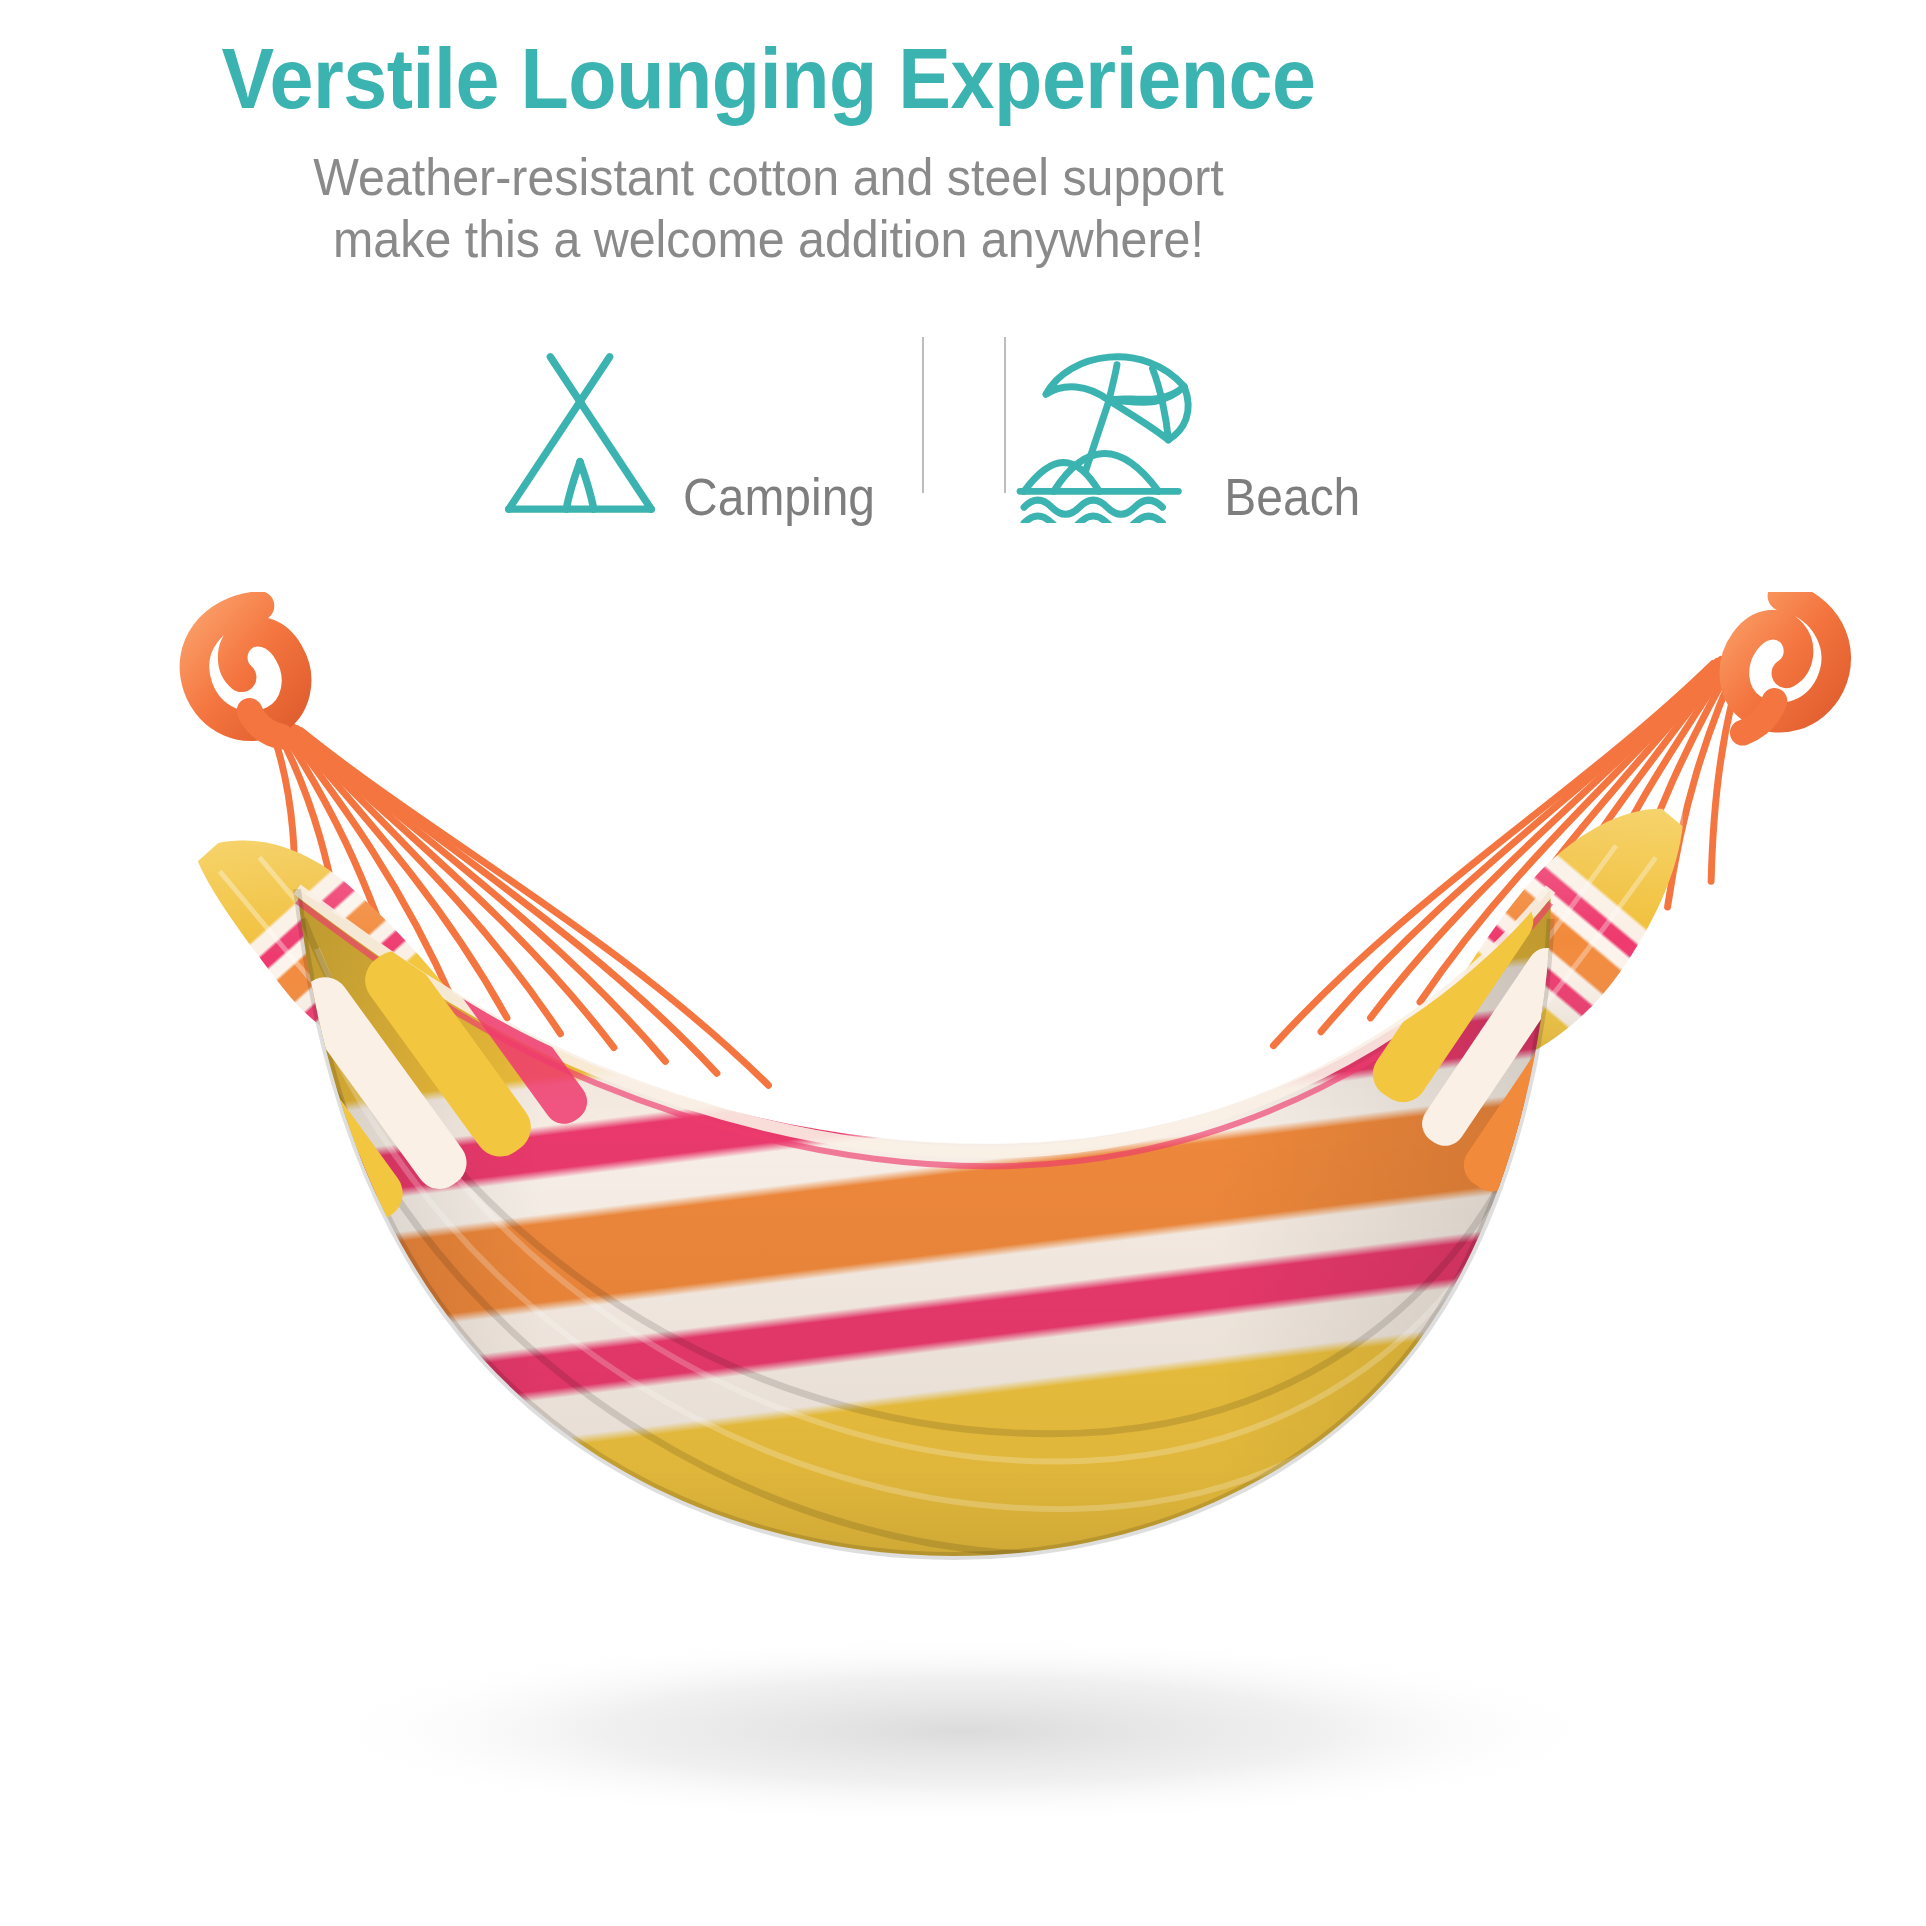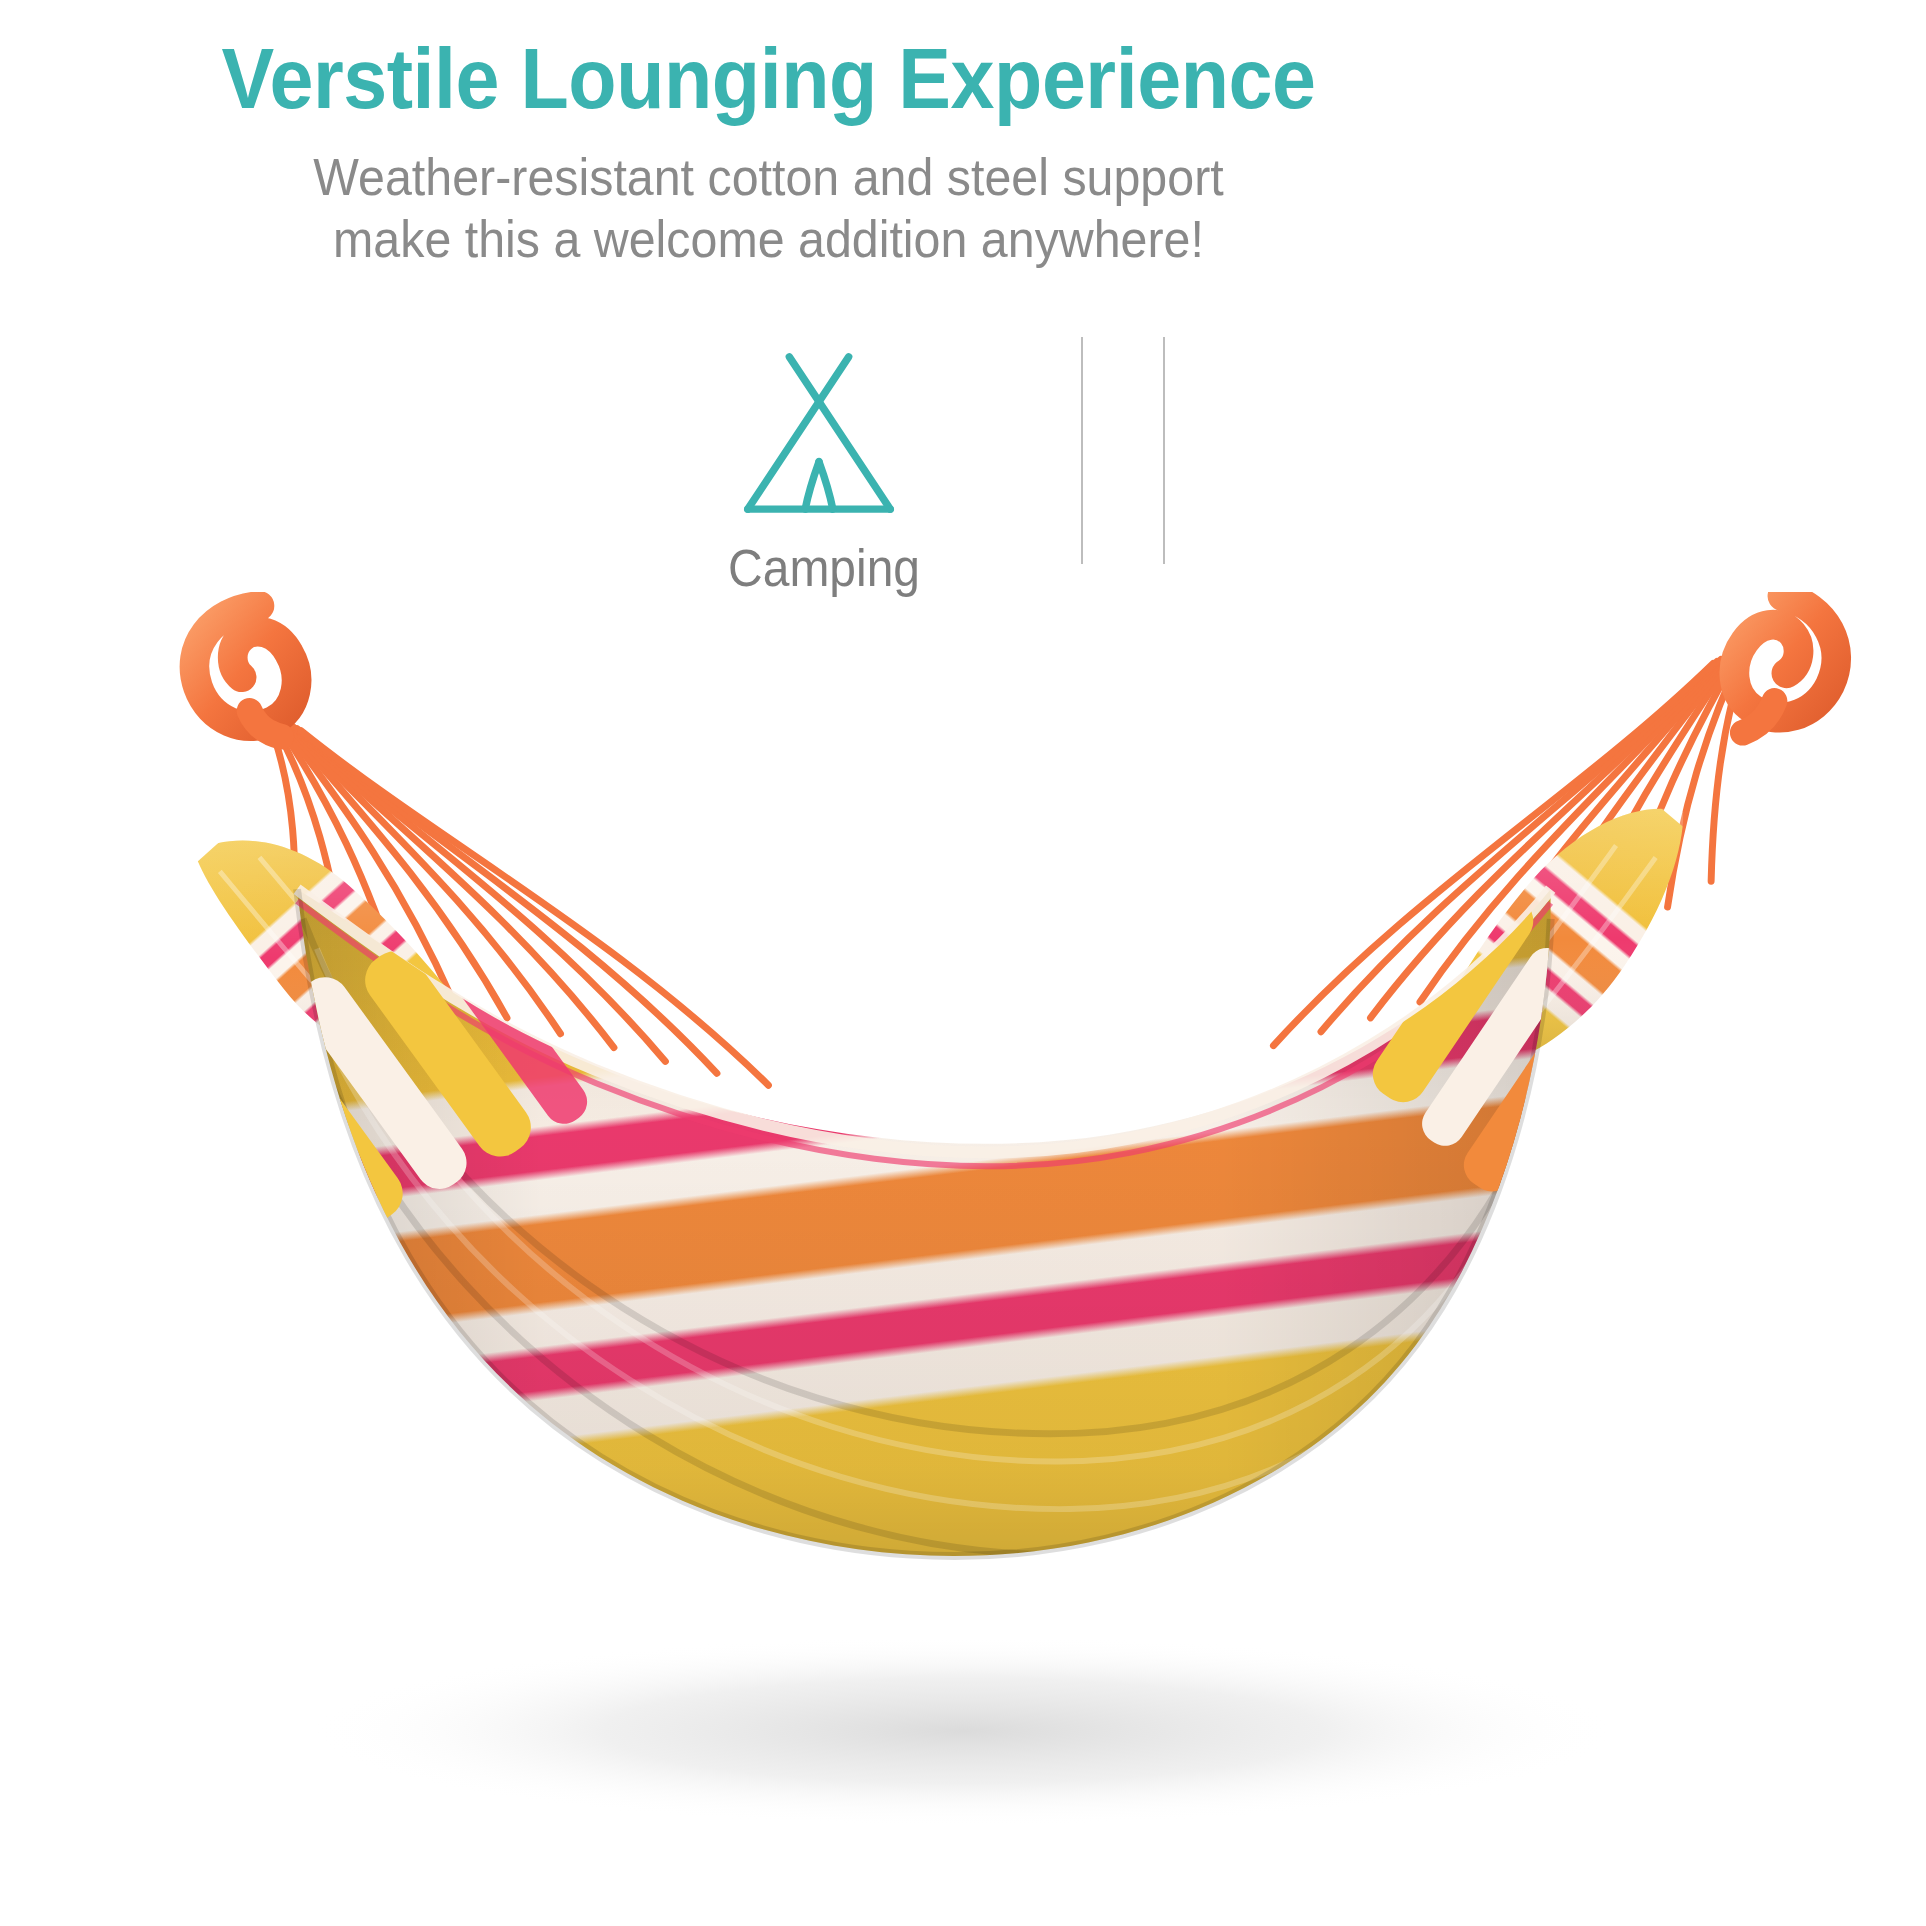--- a/index.html
+++ b/index.html
@@ -52,22 +52,22 @@
     top: 333px;
     left: 0;
     width: 1927px;
     display: flex;
     justify-content: center;
     align-items: stretch;
   }
   .feature {
     width: 319px;
     display: flex;
-    flex-direction: column;
-    align-items: flex-start;
+    flex-direction: row;
+    align-items: flex-end;
     justify-content: flex-end;
   }
   .feature-icon {
     height: 190px;
     display: flex;
     align-items: flex-end;
     justify-content: center;
   }
   .feature-label {
     margin-top: 20px;
@@ -117,20 +117,41 @@
       </svg>
     </div>
     <div class="feature-label">Camping</div>
   </div>
 
   <div class="divider"></div>
 
 
   <div class="divider"></div>
 
+  <div class="feature">
+    <div class="feature-icon">
+      <svg width="210" height="178" viewBox="0 0 212 180" fill="none" stroke="#3BB3B0" stroke-width="7" stroke-linecap="round" stroke-linejoin="round">
+
+        <path d="M36 50 C 60 6, 136 -4, 176 42 C 150 64, 118 50, 100 56 C 78 40, 54 38, 36 50 Z"></path>
+        <path d="M100 56 C 124 56, 150 66, 176 42 C 186 68, 176 86, 160 96 C 140 80, 118 68, 100 56 Z"></path>
+        <path d="M108 20 C 106 32, 102 46, 100 56"></path>
+        <path d="M144 24 C 152 44, 158 74, 160 96"></path>
+
+        <line x1="100" y1="56" x2="76" y2="128"></line>
+
+        <path d="M14 148 C 42 110, 66 108, 90 148"></path>
+        <path d="M44 148 C 76 98, 112 96, 150 148"></path>
+        <line x1="10" y1="148" x2="170" y2="148"></line>
+
+        <path d="M14 164 q14 -14 28 0 q14 14 28 0 q14 -14 28 0 q14 14 28 0 q14 -14 28 0"></path>
+        <path d="M14 180 q14 -14 28 0 q14 14 28 0 q14 -14 28 0 q14 14 28 0 q14 -14 28 0"></path>
+      </svg>
+    </div>
+    <div class="feature-label">Beach</div>
+  </div>
 
 </div>
 
 <div class="product">
   <svg viewBox="0 0 1946 1348" preserveAspectRatio="xMidYMid meet">
     <defs>
 
       <radialGradient id="groundShadow" cx="50%" cy="50%" r="50%">
         <stop offset="0%" stop-color="#D9D9D9" stop-opacity="0.95"></stop>
         <stop offset="55%" stop-color="#E6E6E6" stop-opacity="0.6"></stop>

